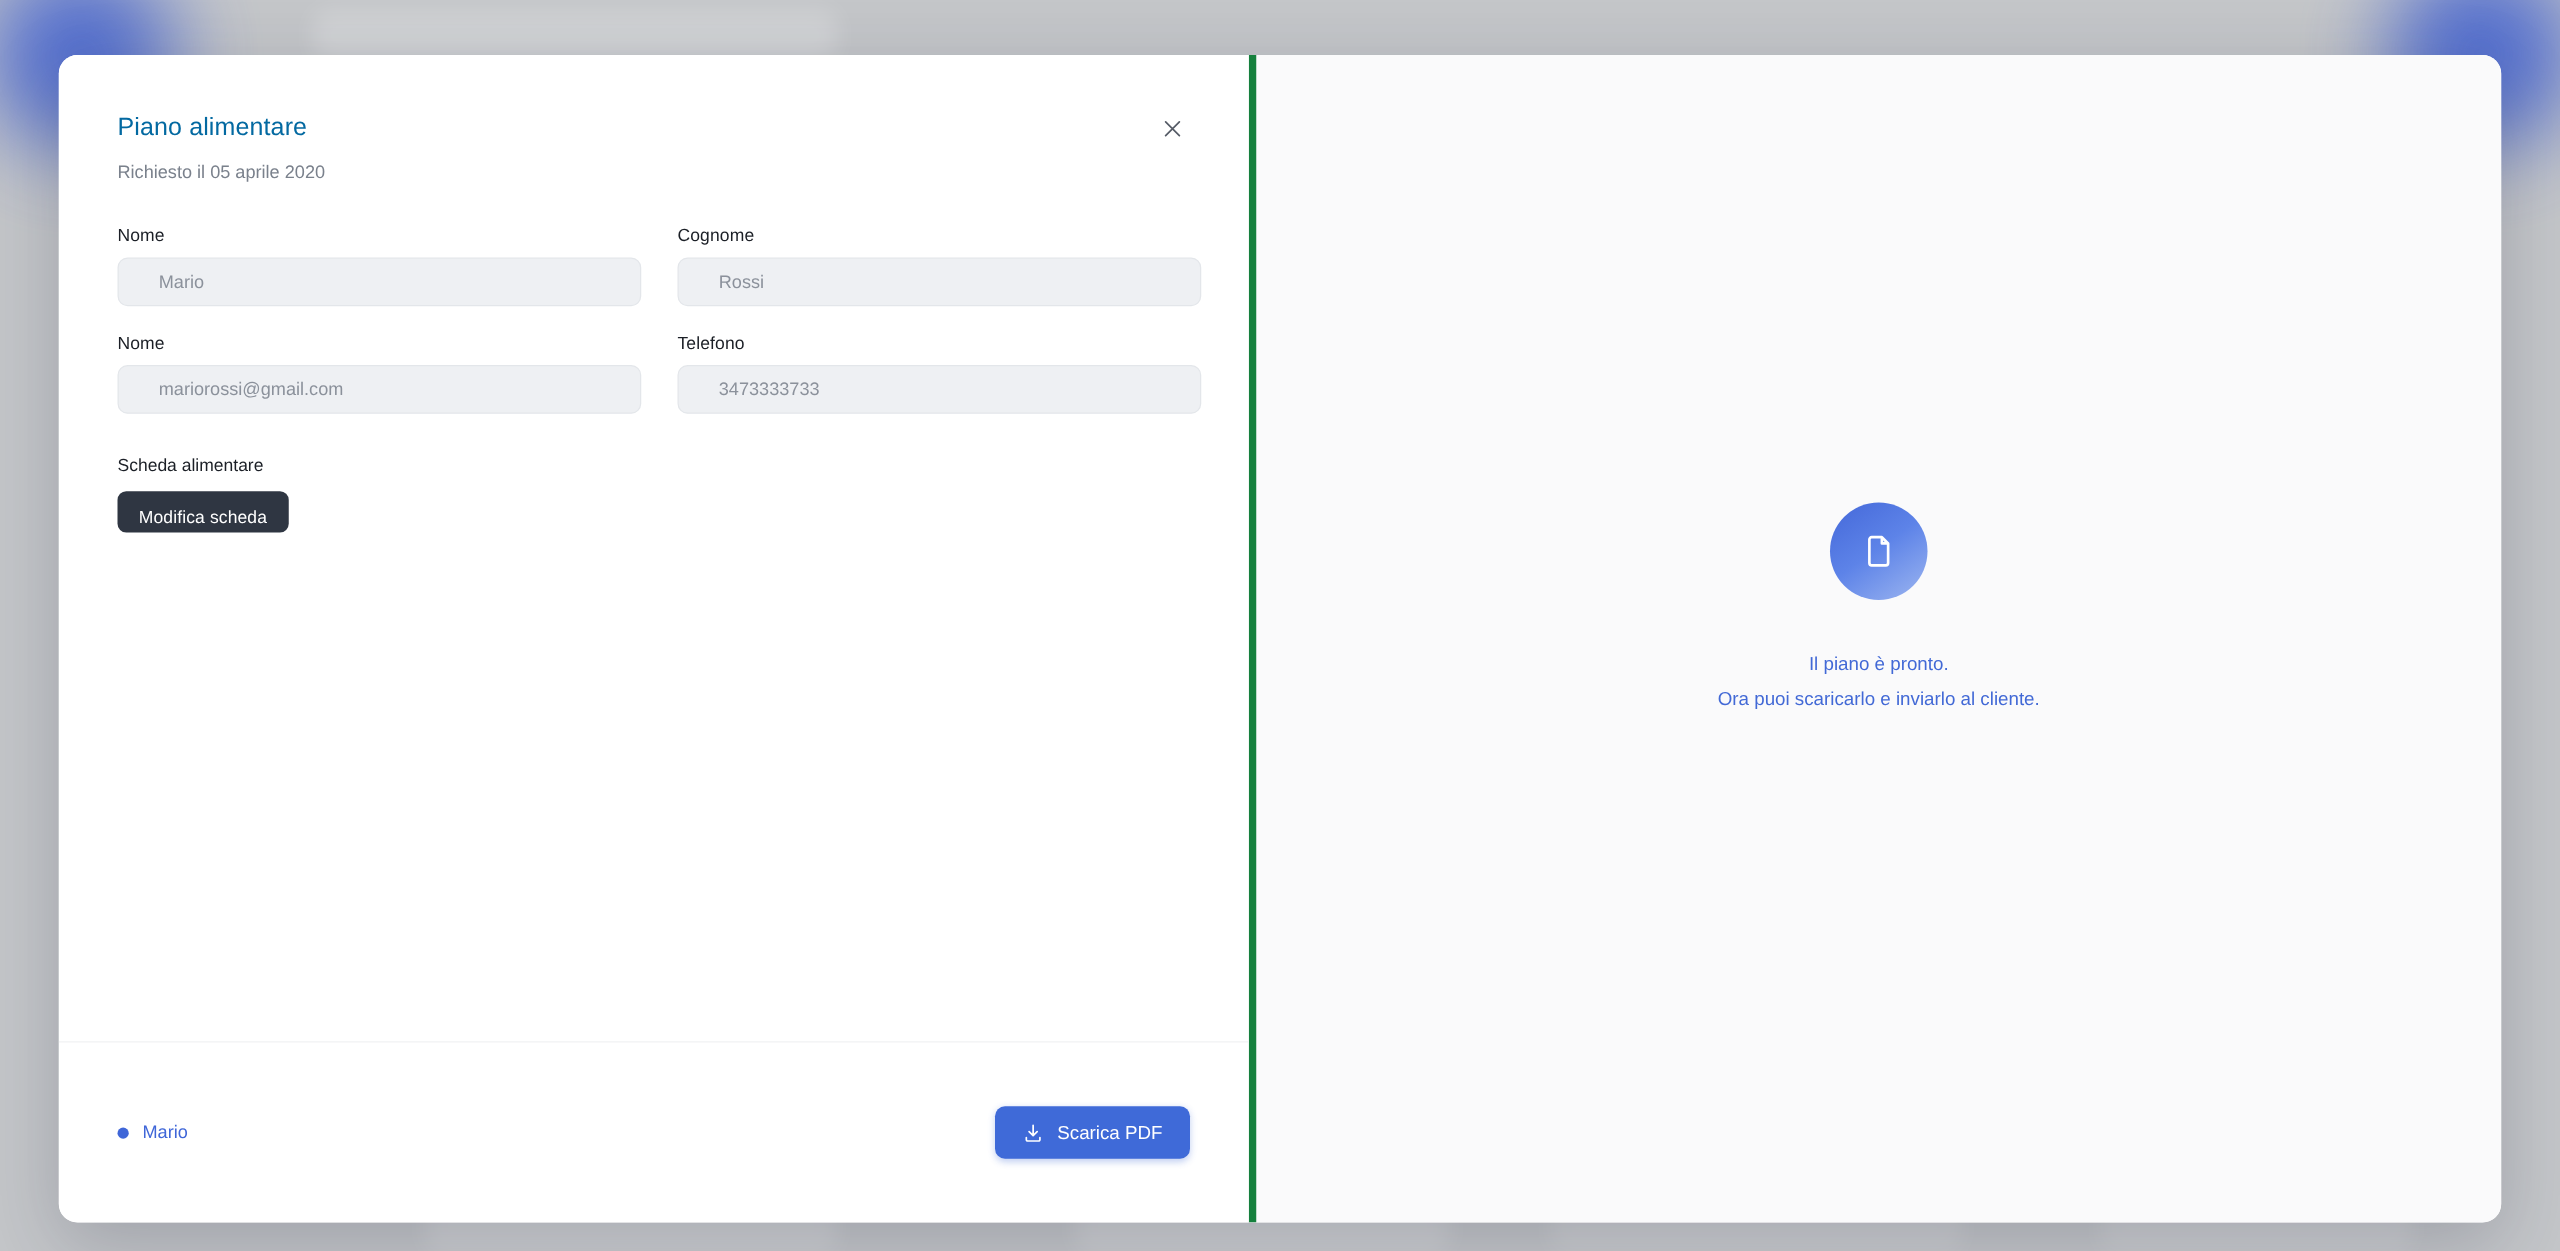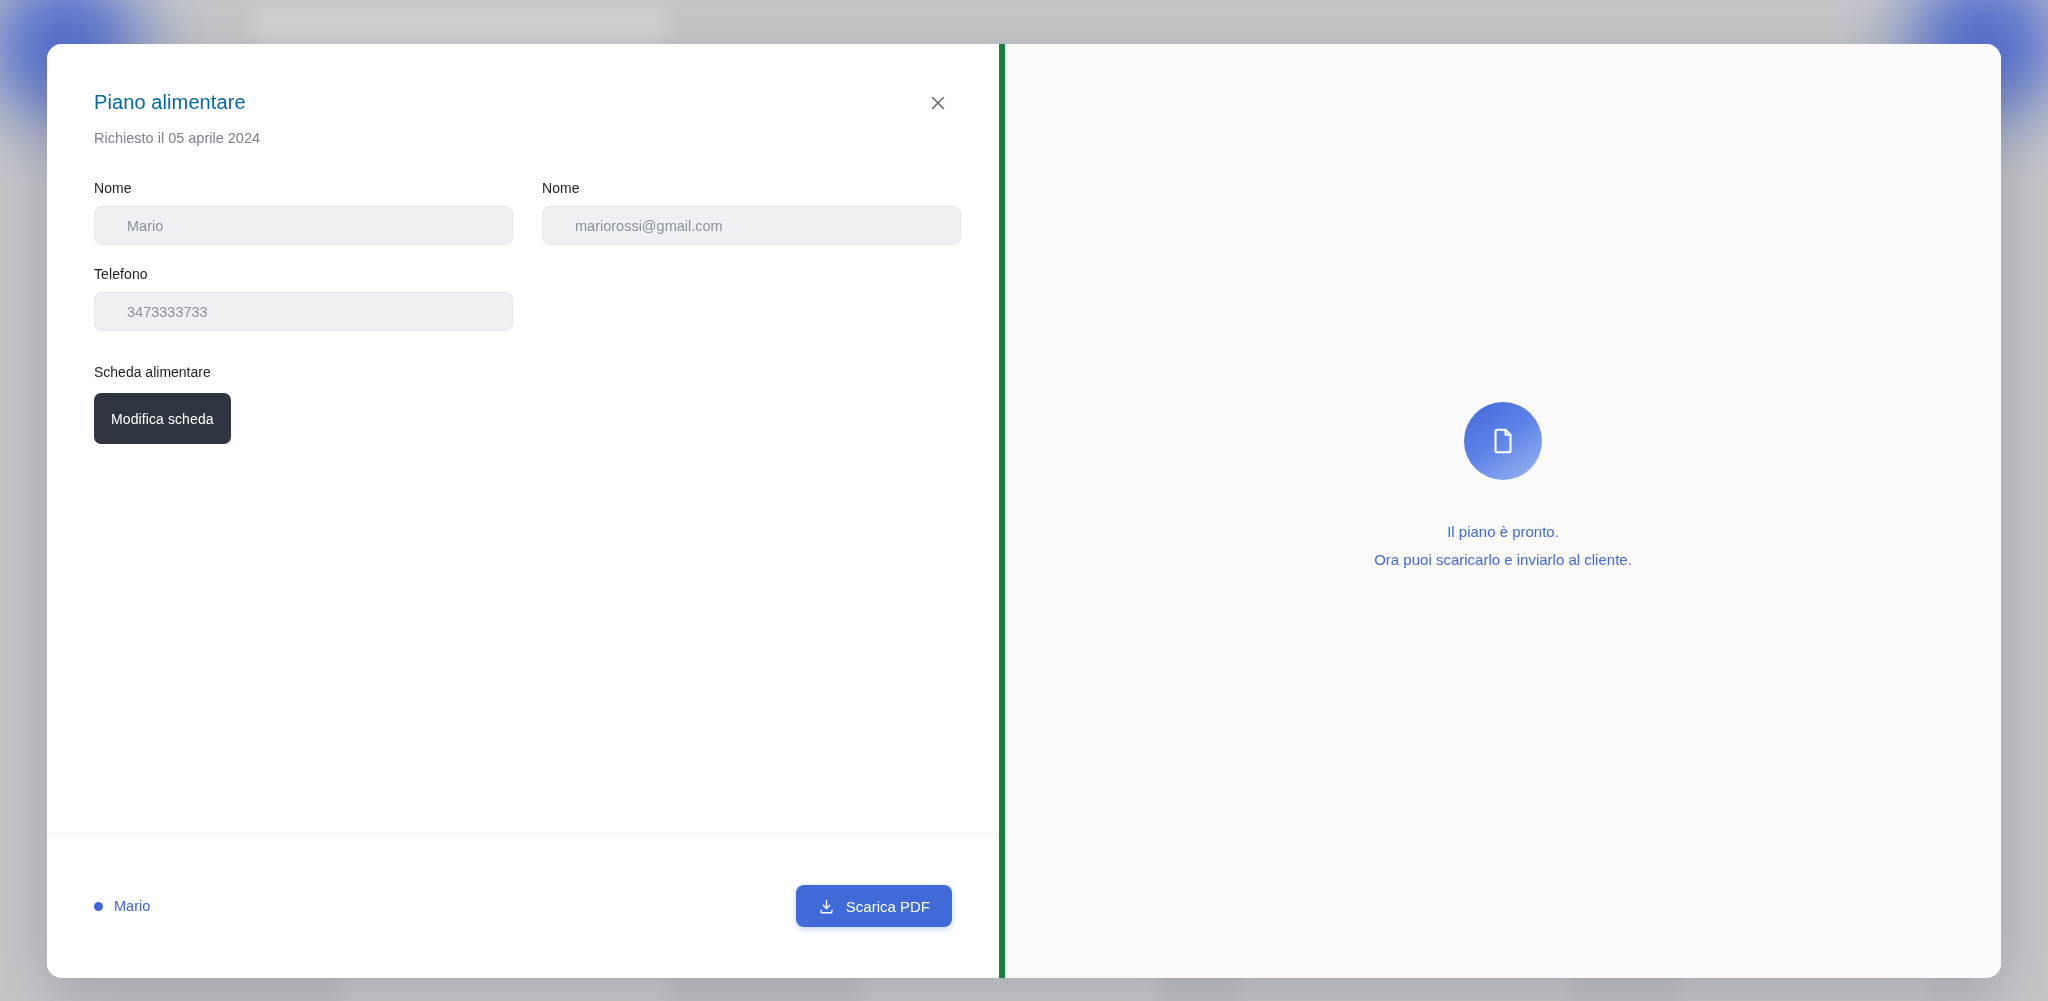--- a/index.html
+++ b/index.html
@@ -131,21 +131,21 @@
 
   .section-label {
     margin-top: 33px;
     font-size: 14px;
     font-weight: 500;
     color: #1b1f26;
     display: block;
   }
   #edit-card-btn {
     margin-top: 13px;
-    height: 51px;
+    height: 33px;
     padding: 12px 17px;
     background: #2f3642;
     color: #ffffff;
     border: none;
     border-radius: 7px;
     font-family: "Liberation Sans", sans-serif;
     font-size: 14px;
     font-weight: 400;
     cursor: pointer;
     letter-spacing: .1px;
@@ -237,35 +237,39 @@
   <div class="ghost-card gc5"></div>
   <div class="ghost-card gc6"></div>
 </div>
 
 <div id="modal">
 
   <div id="left-pane">
     <div id="left-body">
 
       <div class="modal-title">Piano alimentare</div>
-      <div class="modal-subtitle">Richiesto il 05 aprile 2024</div>
+      <div class="modal-subtitle">Richiesto il 05 aprile 2020</div>
 
       <div id="close-btn">
         <svg width="18" height="18" viewBox="0 0 18 18">
           <path d="M3.5 3.5 L14.5 14.5 M14.5 3.5 L3.5 14.5" stroke="currentColor" stroke-width="1.4" stroke-linecap="round" fill="none"></path>
         </svg>
       </div>
 
       <div class="form-grid">
 
         <div>
           <label class="field-label">Nome</label>
           <input class="field-input" type="text" placeholder="Mario" style="">
         </div>
 
+        <div>
+          <label class="field-label">Cognome</label>
+          <input class="field-input" type="text" placeholder="Rossi" style="">
+        </div>
 
         <div>
           <label class="field-label">Nome</label>
           <input class="field-input" type="text" placeholder="mariorossi@gmail.com" style="">
         </div>
 
         <div>
           <label class="field-label">Telefono</label>
           <input class="field-input" type="text" placeholder="3473333733" style="">
         </div>

